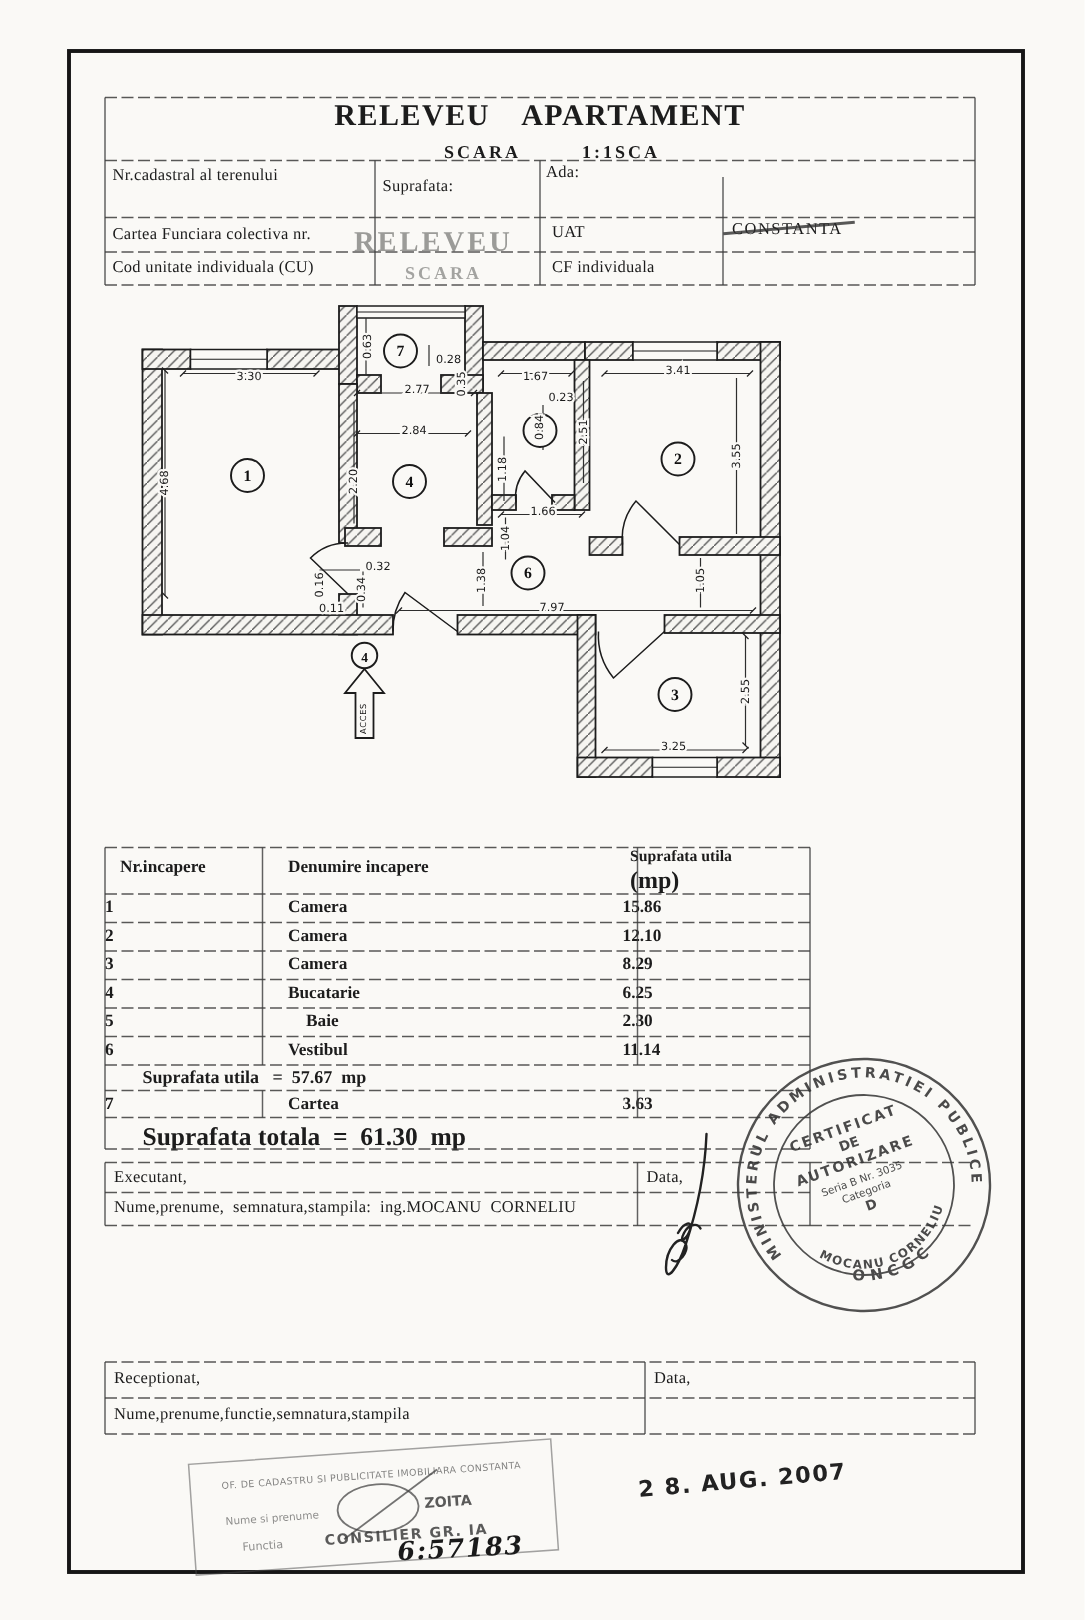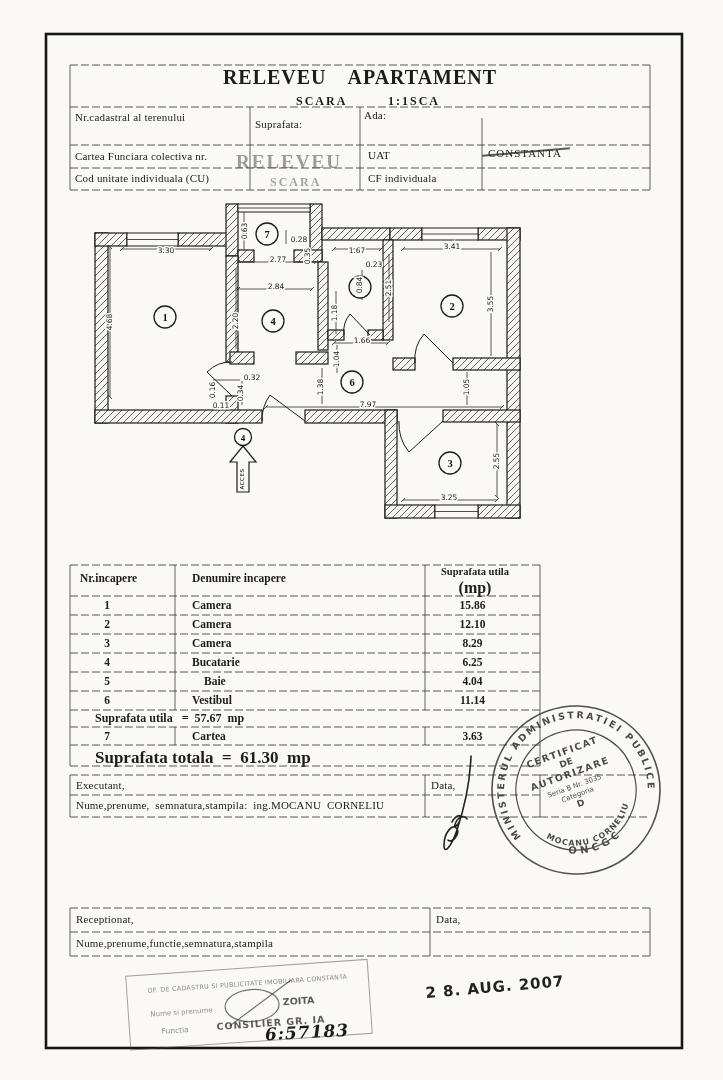--- a/index.html
+++ b/index.html
@@ -6,21 +6,21 @@
   body{width:723px;height:1080px;position:relative;background:#ffffff;
        font-family:"Liberation Serif",serif;color:#1c1c1c;overflow:hidden}
   .page-bg{position:absolute;inset:0;background:#faf9f6}
   .abs{position:absolute;white-space:nowrap}
   .title{font-size:20px;font-weight:700;letter-spacing:1px;word-spacing:16px;text-align:center}
   .sc{font-size:12px;font-weight:700;letter-spacing:2px}
   .lbl{font-size:11px;font-weight:400;letter-spacing:.2px}
   .lbl2{font-size:11.5px;font-weight:700}
   .wm1{font-size:19px;font-weight:700;letter-spacing:2px;color:#9b9b98}
   .wm2{font-size:12px;font-weight:700;letter-spacing:2px;color:#a3a3a0}
-  .cc{text-align:center}
+  .cc{text-align:left}
   .pre{white-space:pre}
   .strike{position:absolute;height:2px;background:#2f2f2f;transform:rotate(-5deg);opacity:.8}
   svg.overlay{position:absolute;left:0;top:0;pointer-events:none}
   .wall{fill:url(#hatch);stroke:#1c1c1c;stroke-width:1.2}
   .win{fill:#faf9f6;stroke:#1c1c1c;stroke-width:1}
   .thin{stroke:#1c1c1c;stroke-width:.8;fill:none}
   .door{stroke:#1c1c1c;stroke-width:1;fill:none}
   .dimline{stroke:#2e2e2e;stroke-width:.8;fill:none}
   .dim{font:7.5px "DejaVu Sans",sans-serif;fill:#1b1b1b;text-anchor:middle;
        paint-order:stroke;stroke:#faf9f6;stroke-width:3px}
@@ -74,21 +74,21 @@
 <div class="abs lbl2 cc" style="left:70px;top:637px;width:74px">3</div>
 <div class="abs lbl2" style="left:192px;top:637px">Camera</div>
 <div class="abs lbl2 cc" style="left:415px;top:637px;width:115px">8.29</div>
 
 <div class="abs lbl2 cc" style="left:70px;top:656px;width:74px">4</div>
 <div class="abs lbl2" style="left:192px;top:656px">Bucatarie</div>
 <div class="abs lbl2 cc" style="left:415px;top:656px;width:115px">6.25</div>
 
 <div class="abs lbl2 cc" style="left:70px;top:675px;width:74px">5</div>
 <div class="abs lbl2" style="left:204px;top:675px">Baie</div>
-<div class="abs lbl2 cc" style="left:415px;top:675px;width:115px">4.04</div>
+<div class="abs lbl2 cc" style="left:415px;top:675px;width:115px">2.30</div>
 
 <div class="abs lbl2 cc" style="left:70px;top:694px;width:74px">6</div>
 <div class="abs lbl2" style="left:192px;top:694px">Vestibul</div>
 <div class="abs lbl2 cc" style="left:415px;top:694px;width:115px">11.14</div>
 
 <div class="abs lbl2 pre" style="left:95px;top:711px;font-size:12px">Suprafata utila   =  57.67  mp</div>
 
 <div class="abs lbl2 cc" style="left:70px;top:730px;width:74px">7</div>
 <div class="abs lbl2" style="left:192px;top:730px">Cartea</div>
 <div class="abs lbl2 cc" style="left:415px;top:730px;width:115px">3.63</div>

